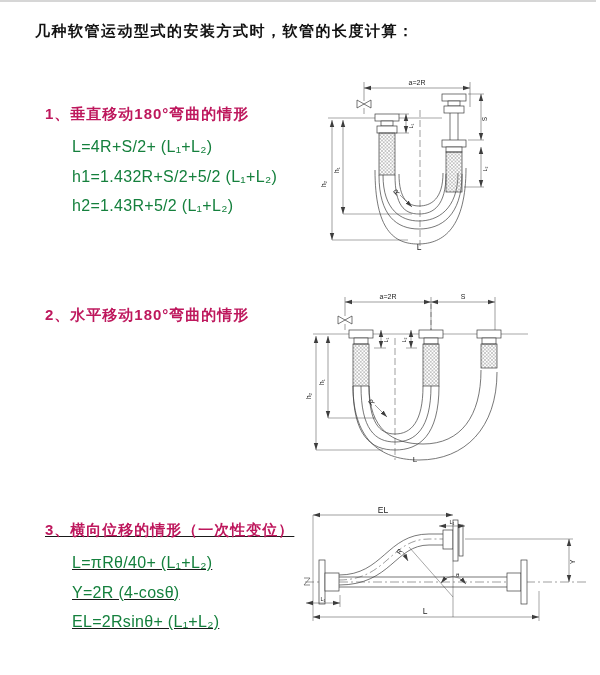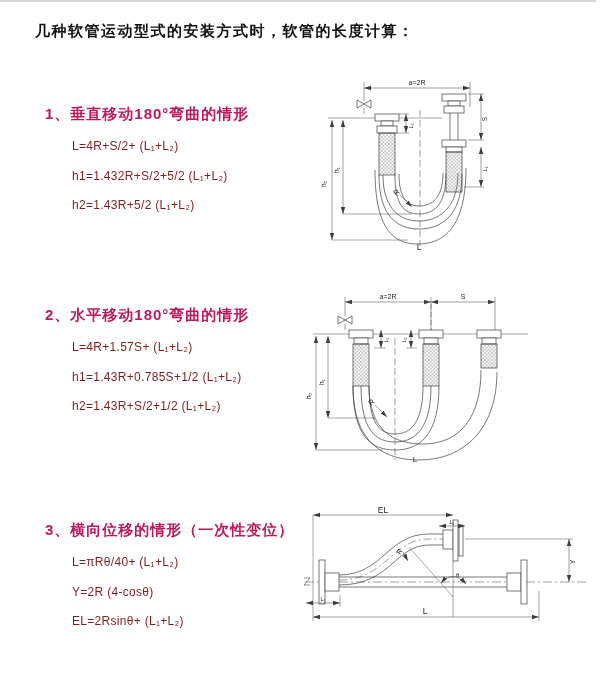--- a/index.html
+++ b/index.html
@@ -9,26 +9,26 @@
     overflow:hidden;border-top:2px solid #d6d6d6;box-sizing:border-box;
   }
   .doc-title{
     position:absolute;left:35px;top:20px;font-size:15px;font-weight:bold;
     letter-spacing:1.5px;color:#111;
   }
   .section{position:absolute;left:45px;}
   .sec-heading{font-size:15px;font-weight:bold;letter-spacing:1px;color:#be185d;}
   .formulas{margin-left:27px;margin-top:8px;}
   .formula{
-    font-size:12px;line-height:29.5px;letter-spacing:0.3px;color:#7f1d1d;
+    font-size:16px;line-height:29.5px;letter-spacing:0.3px;color:#15803d;
     white-space:pre;
   }
   .sec-1{top:103px;}
   .sec-2{top:304px;}
-  .sec-3{top:519px;}
+  .sec-3{top:519px;text-decoration:underline;}
   .diagram{position:absolute;}
   .diag-1{left:312px;top:72px;}
   .diag-2{left:303px;top:288px;}
   .diag-3{left:303px;top:503px;}
   svg{display:block;}
   svg text{fill:#222;font-family:"Liberation Sans","DejaVu Sans",sans-serif;}
 </style>
 </head>
 <body>
 
@@ -40,25 +40,20 @@
     <div class="sec-heading">1、垂直移动180°弯曲的情形</div>
     <div class="formulas">
       <div class="formula">L=4R+S/2+ (L₁+L₂)</div>
       <div class="formula">h1=1.432R+S/2+5/2 (L₁+L₂)</div>
       <div class="formula">h2=1.43R+5/2 (L₁+L₂)</div>
     </div>
   </div>
 
   <div class="section sec-2">
     <div class="sec-heading">2、水平移动180°弯曲的情形</div>
-    <div class="formulas">
-      <div class="formula">L=4R+1.57S+ (L₁+L₂)</div>
-      <div class="formula">h1=1.43R+0.785S+1/2 (L₁+L₂)</div>
-      <div class="formula">h2=1.43R+S/2+1/2 (L₁+L₂)</div>
-    </div>
   </div>
 
   <div class="section sec-3">
     <div class="sec-heading">3、横向位移的情形（一次性变位）</div>
     <div class="formulas">
       <div class="formula">L=πRθ/40+ (L₁+L₂)</div>
       <div class="formula">Y=2R (4-cosθ)</div>
       <div class="formula">EL=2Rsinθ+ (L₁+L₂)</div>
     </div>
   </div>

